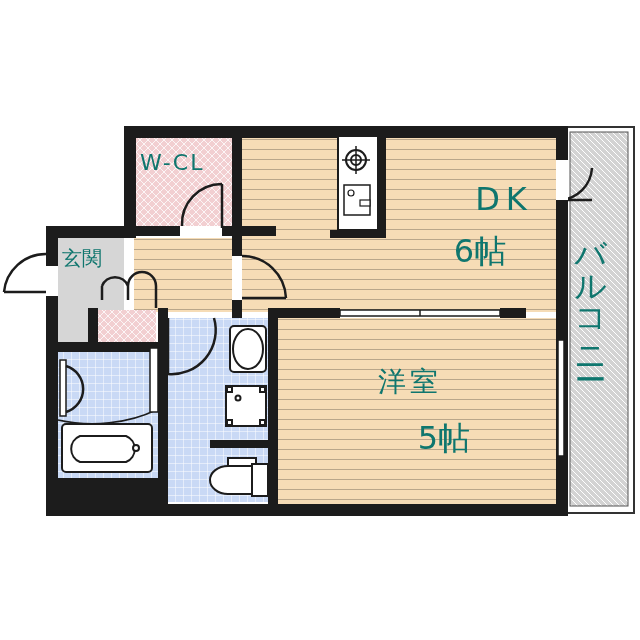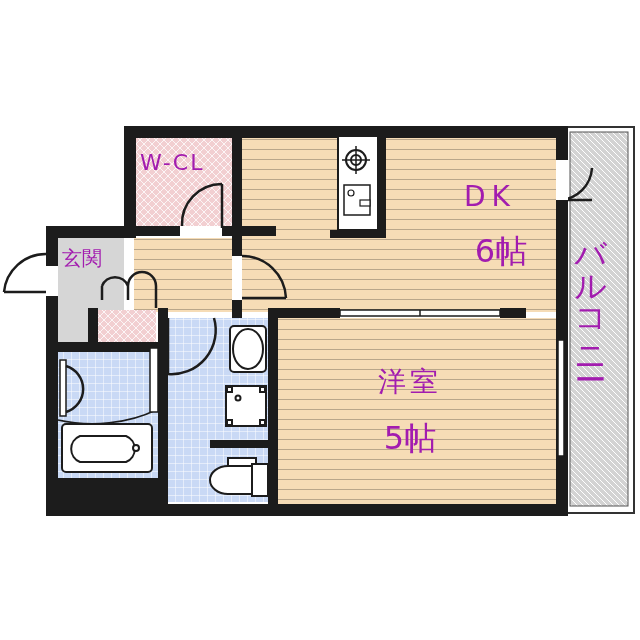--- a/index.html
+++ b/index.html
@@ -1,24 +1,24 @@
 <!DOCTYPE html>
 <html><head>
 <meta charset="utf-8">
 <style>
   html,body{margin:0;padding:0;background:#ffffff;}
   body{width:640px;height:640px;overflow:hidden;position:relative;font-family:"DejaVu Sans",sans-serif;}
   svg{position:absolute;left:0;top:0;}
-  .lbl{position:absolute;color:#a21caf;font-family:"DejaVu Sans",sans-serif;text-align:center;line-height:1;}
+  .lbl{position:absolute;color:#0f766e;font-family:"DejaVu Sans",sans-serif;text-align:center;line-height:1;}
   .lbl-wcl{left:140px;top:152px;font-size:22px;letter-spacing:2px;}
   .lbl-genkan{left:62px;top:248px;font-size:20px;}
-  .lbl-dk{left:430px;top:183px;width:120px;font-size:28px;letter-spacing:6px;}
-  .lbl-dk2{left:441px;top:235px;width:120px;font-size:32px;}
+  .lbl-dk{left:444px;top:183px;width:120px;font-size:32px;letter-spacing:6px;}
+  .lbl-dk2{left:420px;top:235px;width:120px;font-size:32px;}
   .lbl-yo{left:350px;top:368px;width:120px;font-size:28px;letter-spacing:4px;}
-  .lbl-yo2{left:350px;top:422px;width:120px;font-size:32px;}
+  .lbl-yo2{left:350px;top:422px;width:120px;font-size:32px;text-align:right;}
   .lbl-bal{left:578px;top:218px;width:36px;font-size:32px;line-height:46px;}
 </style>
 </head>
 <body>
 
 <svg width="640" height="640" viewBox="0 0 640 640">
   <defs>
     <pattern id="wood" width="10" height="10" patternUnits="userSpaceOnUse">
       <rect width="10" height="10" fill="#f6dcb6"></rect>
       <line x1="0" y1="9.5" x2="10" y2="9.5" stroke="#b9a68a" stroke-width="1"></line>

